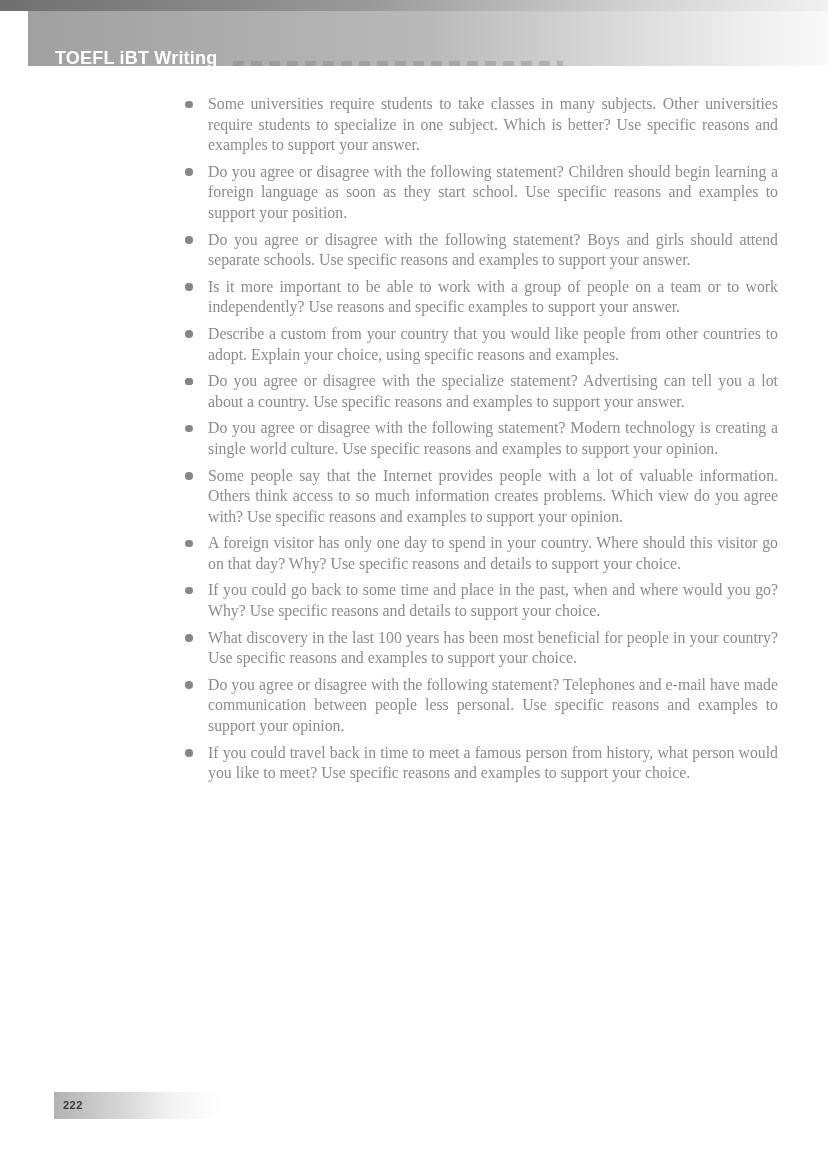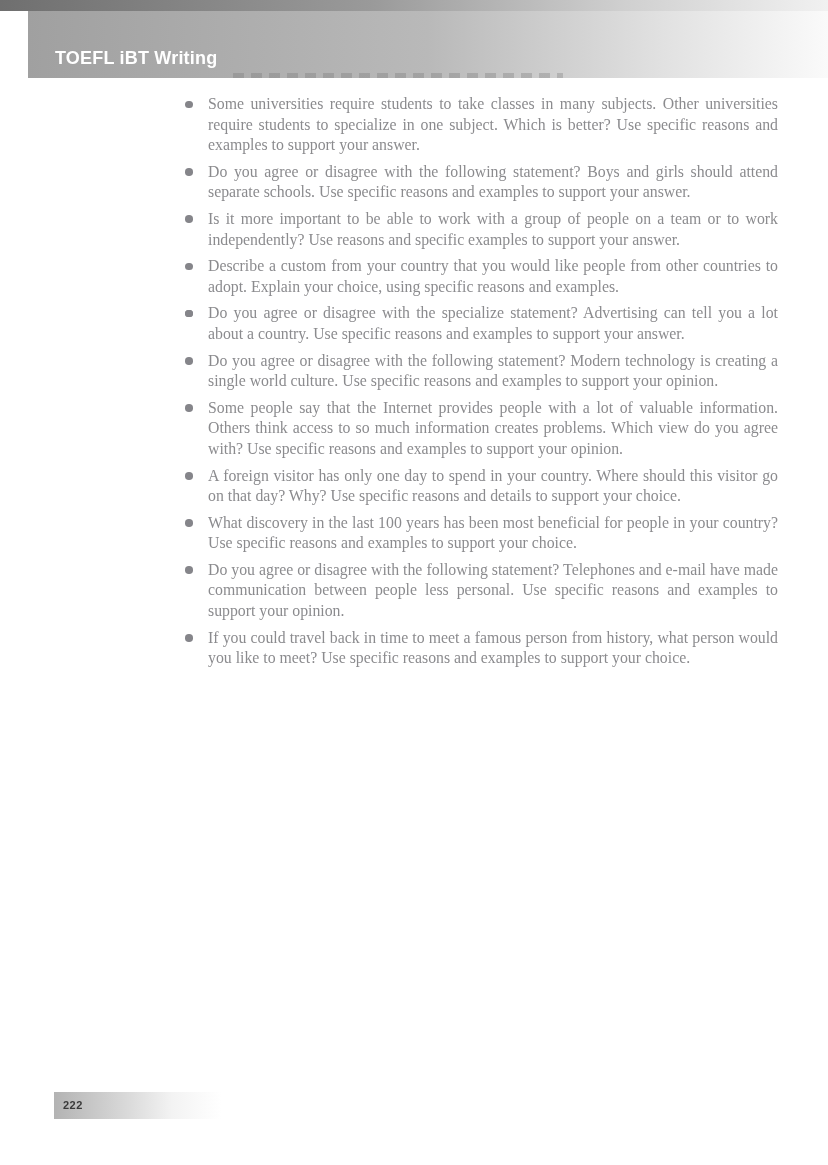--- a/index.html
+++ b/index.html
@@ -18,21 +18,21 @@
   .top-strip {
     position: absolute;
     top: 0; left: 0;
     width: 828px; height: 11px;
     background: linear-gradient(to right, #6f6f6f, #9a9a9a 45%, #cfcfcf 75%, #f1f1f1 100%);
   }
   
   .header-band {
     position: absolute;
     top: 11px; left: 28px;
-    width: 800px; height: 67px;
+    width: 800px; height: 55px;
     background: linear-gradient(to right, #a0a0a0, #b9b9b9 50%, #e2e2e2 80%, #fafafa 100%);
   }
   .page-title {
     position: absolute;
     left: 27px; top: 37px;
     font-family: "Liberation Sans", sans-serif;
     font-weight: bold;
     font-size: 18px;
     color: #ffffff;
     letter-spacing: 0.2px;
@@ -97,28 +97,30 @@
 
 <div class="top-strip"></div>
 
 <div class="header-band">
   <div class="page-title">TOEFL iBT Writing</div>
   <div class="header-dashes"></div>
 </div>
 
 <ul class="prompt-list">
   <li class="prompt"><span class="bullet"></span><span>Some universities require students to take classes in many subjects. Other universities require students to specialize in one subject. Which is better? Use specific reasons and examples to support your answer.</span></li>
+  <li class="prompt"><span class="bullet"></span><span>Do you agree or disagree with the following statement? Children should begin learning a foreign language as soon as they start school. Use specific reasons and examples to support your position.</span></li>
   <li class="prompt"><span class="bullet"></span><span>Do you agree or disagree with the following statement? Boys and girls should attend separate schools. Use specific reasons and examples to support your answer.</span></li>
   <li class="prompt"><span class="bullet"></span><span>Is it more important to be able to work with a group of people on a team or to work independently? Use reasons and specific examples to support your answer.</span></li>
   <li class="prompt"><span class="bullet"></span><span>Describe a custom from your country that you would like people from other countries to adopt. Explain your choice, using specific reasons and examples.</span></li>
   <li class="prompt"><span class="bullet"></span></li>
   <li class="prompt"><span class="bullet"></span><span>Do you agree or disagree with the specialize statement? Advertising can tell you a lot about a country. Use specific reasons and examples to support your answer.</span></li>
   <li class="prompt"><span class="bullet"></span><span>Do you agree or disagree with the following statement? Modern technology is creating a single world culture. Use specific reasons and examples to support your opinion.</span></li>
   <li class="prompt"><span class="bullet"></span><span>Some people say that the Internet provides people with a lot of valuable information. Others think access to so much information creates problems. Which view do you agree with? Use specific reasons and examples to support your opinion.</span></li>
   <li class="prompt"><span class="bullet"></span><span>A foreign visitor has only one day to spend in your country. Where should this visitor go on that day? Why? Use specific reasons and details to support your choice.</span></li>
+  <li class="prompt"><span class="bullet"></span><span>If you could go back to some time and place in the past, when and where would you go? Why? Use specific reasons and details to support your choice.</span></li>
   <li class="prompt"><span class="bullet"></span><span>What discovery in the last 100 years has been most beneficial for people in your country? Use specific reasons and examples to support your choice.</span></li>
   <li class="prompt"><span class="bullet"></span><span>Do you agree or disagree with the following statement? Telephones and e-mail have made communication between people less personal. Use specific reasons and examples to support your opinion.</span></li>
   <li class="prompt"><span class="bullet"></span><span>If you could travel back in time to meet a famous person from history, what person would you like to meet? Use specific reasons and examples to support your choice.</span></li>
 </ul>
 
 <div class="page-box">
   <div class="page-num">222</div>
 </div>
 
 </body></html>

